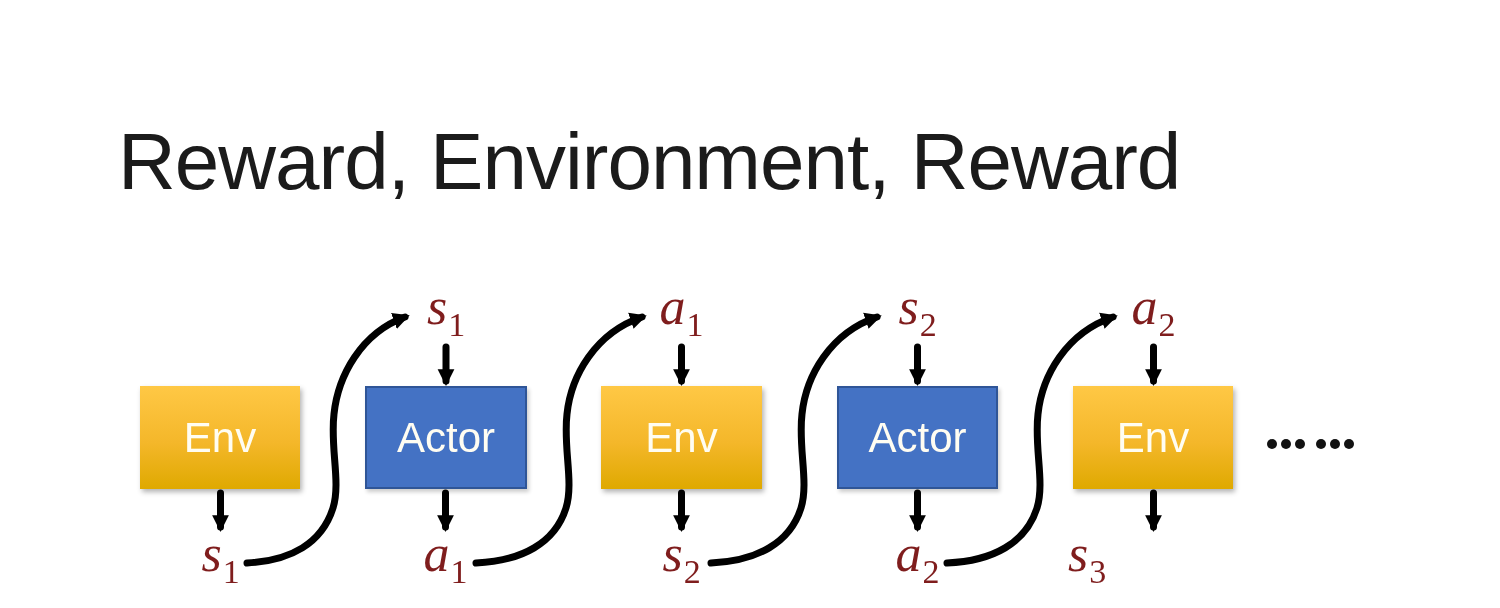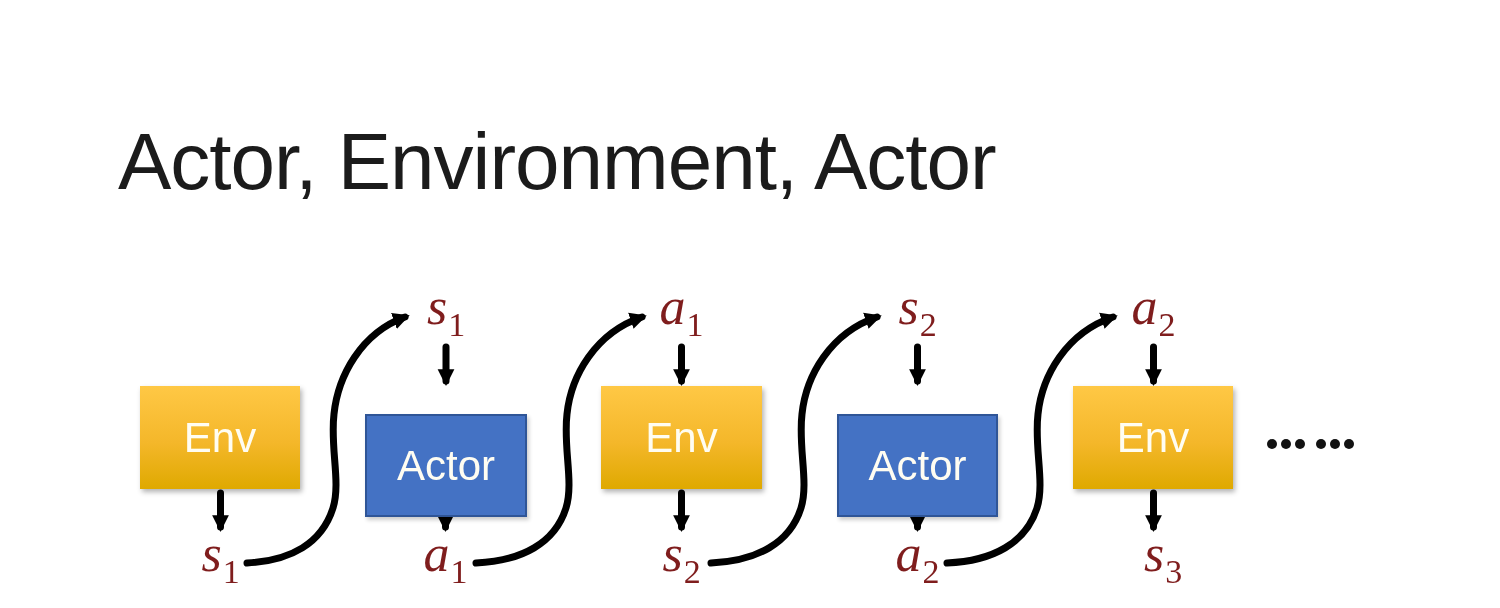--- a/index.html
+++ b/index.html
@@ -21,21 +21,20 @@
   .env {
     background:linear-gradient(180deg, var(--env-top,#FFC845) 0%, #F4B72A 55%, var(--env-bottom,#DFA900) 100%);
     color:var(--box-text,#FFFDF2);
     box-shadow:2px 3px 5px rgba(0,0,0,0.30);
   }
   .actor {
     background:var(--actor-fill,#4472C4);
     border:2px solid var(--actor-border,#2F5597);
     color:var(--box-text,#FFFFFF);
     box-shadow:2px 3px 4px rgba(0,0,0,0.20);
-    margin-top:28px;
   }
   .mlabel {
     position:absolute; transform:translateX(-50%); white-space:nowrap;
     color:#7f1d1d; line-height:1;
   }
   .mlabel .ltr { font-family:"Liberation Serif", serif; font-style:italic; font-size:52px; }
   .mlabel .sub {
     font-family:"Liberation Serif", serif; font-style:normal; font-size:34px;
     vertical-align:-12px; line-height:0; margin-left:1px;
   }
@@ -45,21 +44,21 @@
   .dot  { width:10px; height:10px; border-radius:50%; background:#121212; margin-right:4px; }
   .dot:nth-child(3) { margin-right:11px; }
   .dot:last-child  { margin-right:0; }
   svg .stroke { stroke:var(--arrow,#000000); stroke-width:7; fill:none; stroke-linecap:round; }
 </style>
 </head>
 <body>
 
 <div class="slide">
 
-  <div class="title">Actor, Environment, Actor</div>
+  <div class="title">Reward, Environment, Reward</div>
 
   <svg class="arrow-layer" width="1500" height="608" viewBox="0 0 1500 608">
     <defs>
       <marker id="ah" viewBox="0 0 10 10" refX="7" refY="5" markerWidth="2.4" markerHeight="3.4" orient="auto" markerUnits="strokeWidth">
         <path d="M0 0 L10 5 L0 10 Z" fill="#000000"></path>
       </marker>
     </defs>
 
     <g>
       <line class="stroke" x1="446" y1="347" x2="446" y2="381" marker-end="url(#ah)"></line>
@@ -102,21 +101,21 @@
 
   <span class="mlabel toplbl" style="left:446px;"><span class="ltr">s</span><span class="sub">1</span></span>
   <span class="mlabel toplbl" style="left:681.5px;"><span class="ltr">a</span><span class="sub">1</span></span>
   <span class="mlabel toplbl" style="left:917.5px;"><span class="ltr">s</span><span class="sub">2</span></span>
   <span class="mlabel toplbl" style="left:1153.5px;"><span class="ltr">a</span><span class="sub">2</span></span>
 
   <span class="mlabel botlbl" style="left:220.5px;"><span class="ltr">s</span><span class="sub">1</span></span>
   <span class="mlabel botlbl" style="left:445.5px;"><span class="ltr">a</span><span class="sub">1</span></span>
   <span class="mlabel botlbl" style="left:681.5px;"><span class="ltr">s</span><span class="sub">2</span></span>
   <span class="mlabel botlbl" style="left:917.5px;"><span class="ltr">a</span><span class="sub">2</span></span>
-  <span class="mlabel botlbl" style="left:1163px;"><span class="ltr">s</span><span class="sub">3</span></span>
+  <span class="mlabel botlbl" style="left:1087px;"><span class="ltr">s</span><span class="sub">3</span></span>
 
   <div class="dots" title="……">
     <i class="dot"></i>
     <i class="dot"></i>
     <i class="dot"></i>
     <i class="dot"></i>
     <i class="dot"></i>
     <i class="dot"></i>
   </div>
 

